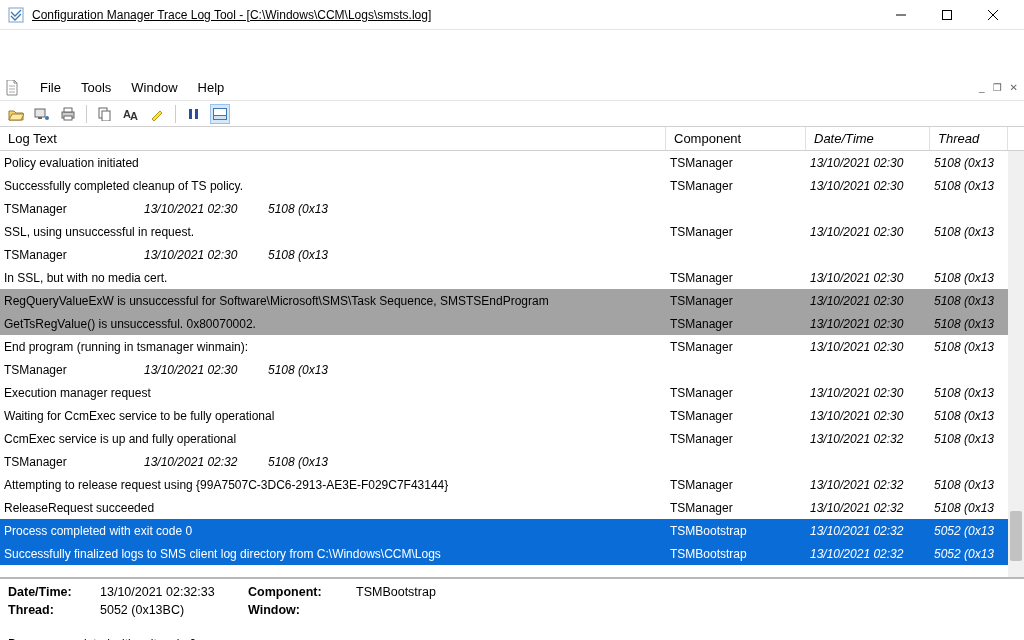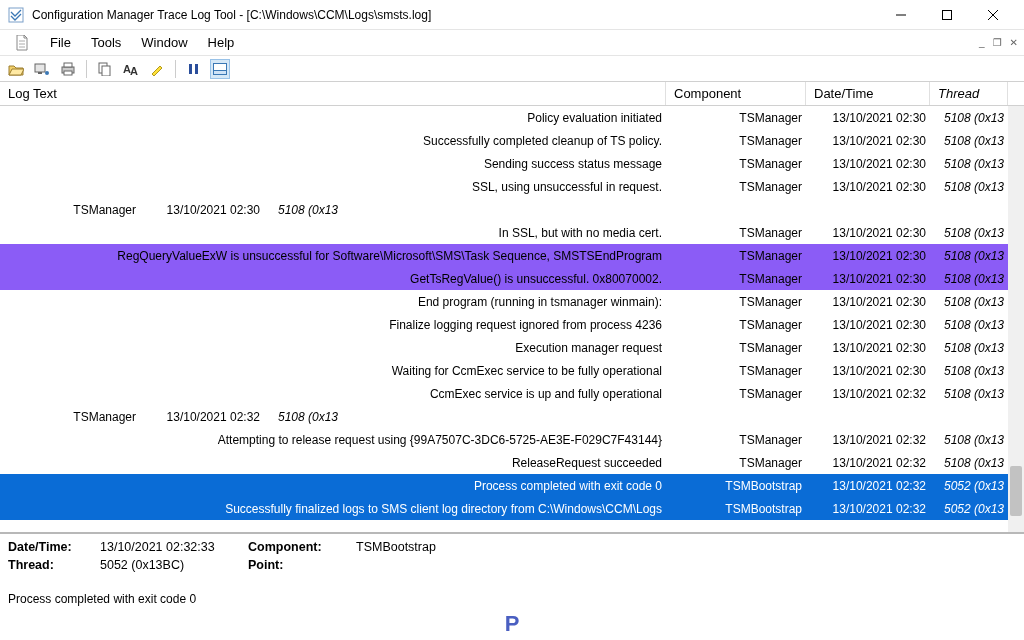--- a/index.html
+++ b/index.html
@@ -20,33 +20,34 @@
     align-items: center;
     padding: 0 8px;
     background: #fff;
     border-bottom: 1px solid #e5e5e5;
   }
   .title-bar .app-icon {
     width: 16px; height: 16px;
     margin-right: 8px;
     display: inline-flex; align-items: center; justify-content: center;
   }
-  .title-bar .title { flex: 1; font-size: 12px; }
+  .title-bar .title { flex: 1; font-size: 12px; text-decoration: underline; }
   .title-bar .win-btn {
     width: 46px; height: 30px;
     display: inline-flex; align-items: center; justify-content: center;
     font-size: 14px;
   }
   .menu-bar {
     height: 26px;
     display: flex;
     align-items: center;
-    padding: 0 14px;
+    padding: 0 4px;
     border-bottom: 1px solid #e5e5e5;
     position: relative;
+    margin-top: 45px;
   }
   .menu-bar .doc-icon {
     width: 16px; height: 16px; margin-right: 10px;
     display: inline-flex; align-items: center; justify-content: center;
   }
   .menu-bar .menu-item { padding: 0 10px; font-size: 13px; }
   .menu-bar .right-icons { position: absolute; right: 4px; display: flex; gap: 4px; }
   .menu-bar .right-icons span { font-size: 10px; color: #666; padding: 2px; }
   .tool-bar {
     height: 26px;
@@ -62,51 +63,50 @@
     font-size: 12px;
   }
   .tool-bar .sep { width: 1px; height: 18px; background: #ccc; margin: 0 2px; }
   .tool-bar .tbtn.active { border: 1px solid #99c2e8; background: #d6e8f7; }
   .log-area {
     height: 450px;
     overflow: hidden;
     position: relative;
     display: flex;
     flex-direction: column;
-    text-align: right;
   }
   .header-row {
     display: flex;
     height: 24px;
     border-bottom: 1px solid #d0d0d0;
     font-size: 13px;
     align-items: center;
     background: #fff;
   }
   .header-row > div {
     padding: 0 8px;
     border-right: 1px solid #e0e0e0;
     height: 100%;
     display: flex; align-items: center;
   }
   .col-text { width: 666px; }
   .col-comp { width: 140px; }
-  .col-dt   { width: 124px; }
+  .col-dt   { width: 124px; font-style: italic; }
   .col-th   { width: 78px; font-style: italic; }
   .log-rows { flex: 1; overflow-y: hidden; }
   .log-row {
     display: flex;
     height: 23px;
     font-size: 12px;
     align-items: center;
     white-space: nowrap;
     overflow: hidden;
   }
   .log-row > div { padding: 0 4px; overflow: hidden; white-space: nowrap; }
-  .log-row.warn { background: #8b5cf6; }
+  .log-row.warn { background: #a3a3a3; }
   .log-row.sel  { background: #0a6cd6; color: #fff; }
   .scrollbar {
     position: absolute;
     right: 0; top: 24px; bottom: 0;
     width: 16px;
     background: #f0f0f0;
   }
   .scrollbar .thumb {
     position: absolute;
     left: 2px; right: 2px;
@@ -259,21 +259,20 @@
         <div class="col-dt">13/10/2021 02:30</div>
         <div class="col-th">5108 (0x13</div>
       </div>
       <div class="log-row">
         <div class="col-text">Successfully completed cleanup of TS policy.</div>
         <div class="col-comp">TSManager</div>
         <div class="col-dt">13/10/2021 02:30</div>
         <div class="col-th">5108 (0x13</div>
       </div>
       <div class="log-row">
-        <div class="col-text">Sending success status message</div>
         <div class="col-comp">TSManager</div>
         <div class="col-dt">13/10/2021 02:30</div>
         <div class="col-th">5108 (0x13</div>
       </div>
       <div class="log-row">
         <div class="col-text">SSL, using unsuccessful in request.</div>
         <div class="col-comp">TSManager</div>
         <div class="col-dt">13/10/2021 02:30</div>
         <div class="col-th">5108 (0x13</div>
       </div>
@@ -300,21 +299,20 @@
         <div class="col-dt">13/10/2021 02:30</div>
         <div class="col-th">5108 (0x13</div>
       </div>
       <div class="log-row">
         <div class="col-text">End program (running in tsmanager winmain):</div>
         <div class="col-comp">TSManager</div>
         <div class="col-dt">13/10/2021 02:30</div>
         <div class="col-th">5108 (0x13</div>
       </div>
       <div class="log-row">
-        <div class="col-text">Finalize logging request ignored from process 4236</div>
         <div class="col-comp">TSManager</div>
         <div class="col-dt">13/10/2021 02:30</div>
         <div class="col-th">5108 (0x13</div>
       </div>
       <div class="log-row">
         <div class="col-text">Execution manager request</div>
         <div class="col-comp">TSManager</div>
         <div class="col-dt">13/10/2021 02:30</div>
         <div class="col-th">5108 (0x13</div>
       </div>
@@ -329,21 +327,21 @@
         <div class="col-comp">TSManager</div>
         <div class="col-dt">13/10/2021 02:32</div>
         <div class="col-th">5108 (0x13</div>
       </div>
       <div class="log-row">
         <div class="col-comp">TSManager</div>
         <div class="col-dt">13/10/2021 02:32</div>
         <div class="col-th">5108 (0x13</div>
       </div>
       <div class="log-row">
-        <div class="col-text">Attempting to release request using {99A7507C-3DC6-5725-AE3E-F029C7F43144}</div>
+        <div class="col-text">Attempting to release request using {99A7507C-3DC6-2913-AE3E-F029C7F43144}</div>
         <div class="col-comp">TSManager</div>
         <div class="col-dt">13/10/2021 02:32</div>
         <div class="col-th">5108 (0x13</div>
       </div>
       <div class="log-row">
         <div class="col-text">ReleaseRequest succeeded</div>
         <div class="col-comp">TSManager</div>
         <div class="col-dt">13/10/2021 02:32</div>
         <div class="col-th">5108 (0x13</div>
       </div>
@@ -366,17 +364,17 @@
 </div>
 
 <div class="detail-pane">
   <div class="detail-grid">
     <div class="lab">Date/Time:</div>
     <div>13/10/2021 02:32:33</div>
     <div class="lab">Component:</div>
     <div>TSMBootstrap</div>
     <div class="lab">Thread:</div>
     <div>5052 (0x13BC)</div>
-    <div class="lab">Point:</div>
+    <div class="lab">Window:</div>
   </div>
   <div class="detail-msg">Process completed with exit code 0</div>
   <div class="brand">P</div>
 </div>
 
 </body></html>

